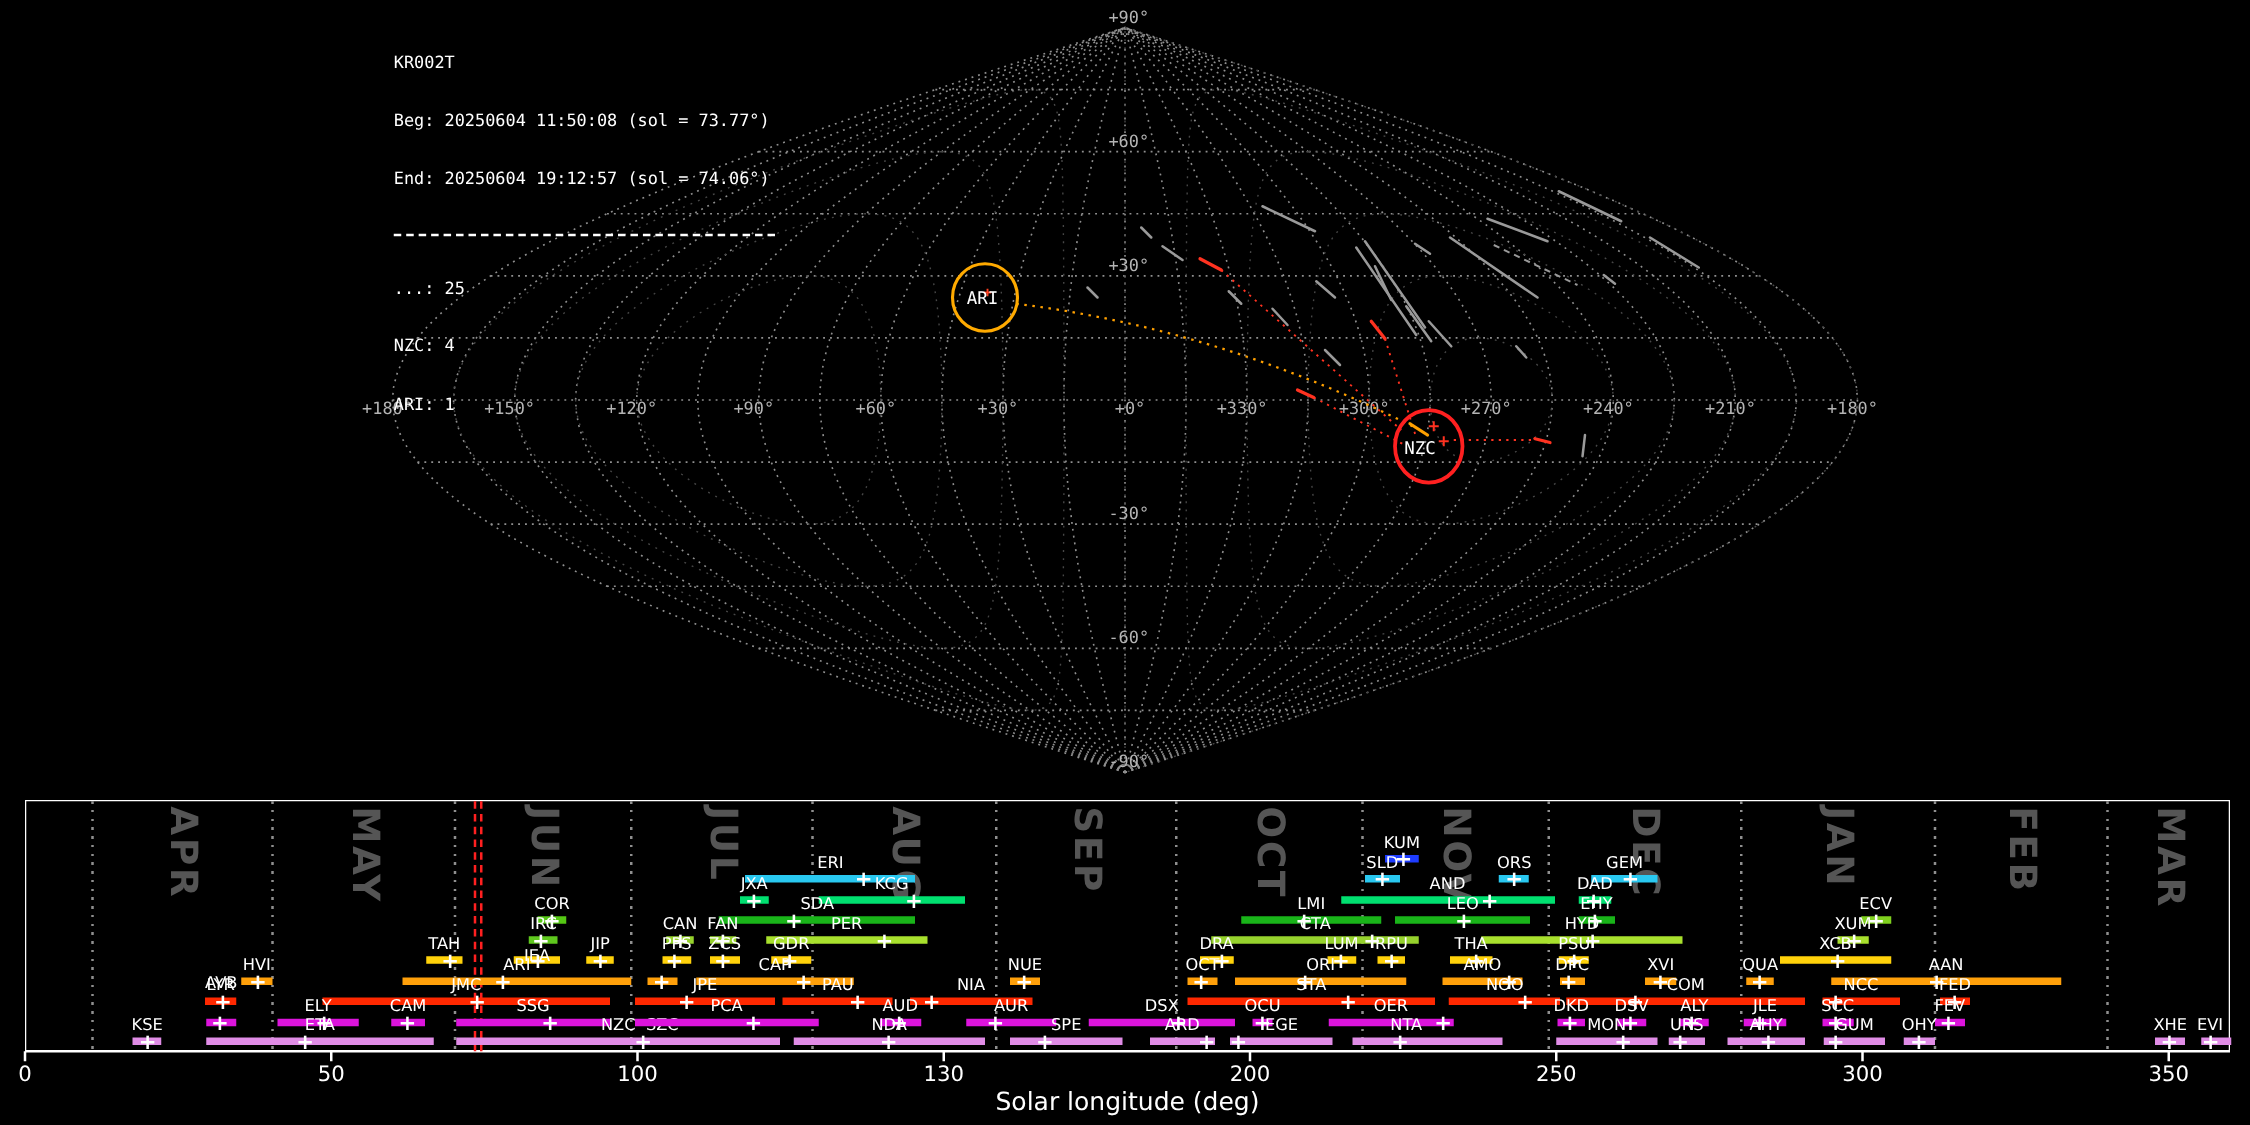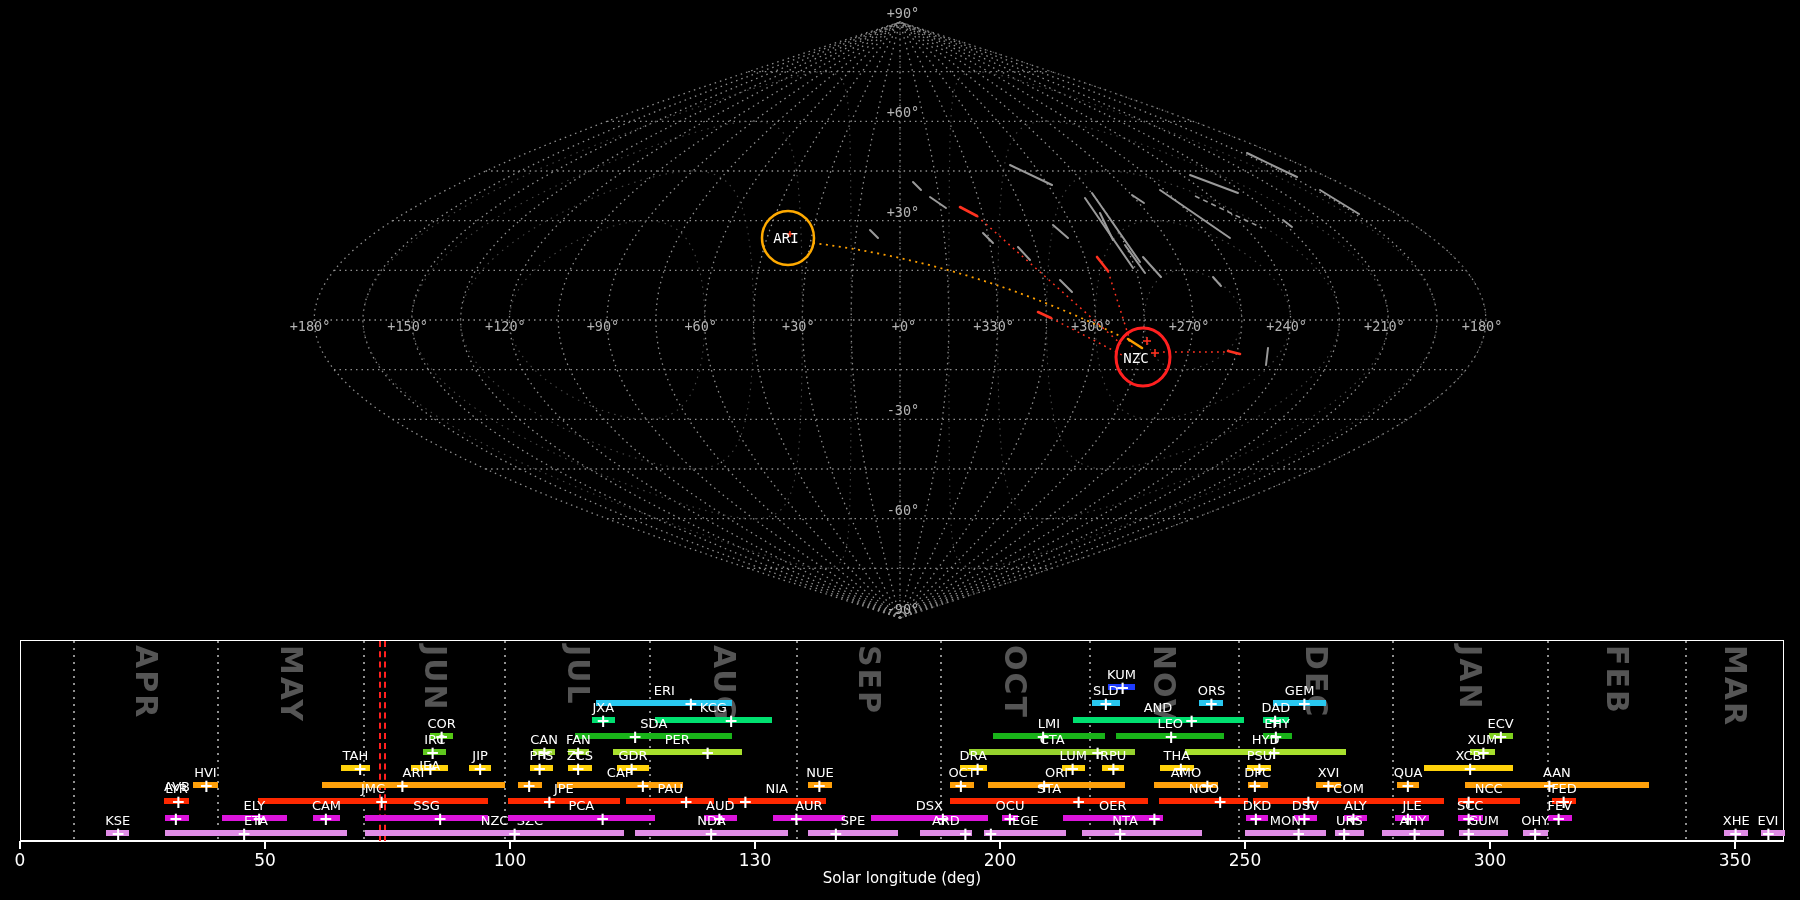--- a/index.html
+++ b/index.html
@@ -15,21 +15,21 @@
   .mline{position:absolute;top:641px;height:200px;width:2px;
          background-image:repeating-linear-gradient(to bottom,#8f8f8f 0 2px,transparent 2px 7px);}
   .mlabel{position:absolute;top:645px;color:#555;font-size:30px;font-weight:bold;
           writing-mode:vertical-rl;letter-spacing:2px;}
   .solline{position:absolute;top:641px;height:200px;width:0;border-left:2px dashed #ff2020;}
   .bar{position:absolute;height:6px;}
   .slabel{position:absolute;width:70px;text-align:center;color:#fff;font-size:13px;line-height:13px;}
   .peak{position:absolute;color:#fff;font-size:17px;font-weight:bold;line-height:10px;width:14px;text-align:center;}
   .tick{position:absolute;top:841px;width:2px;height:8px;background:#fff;}
   .ticklabel{position:absolute;top:850px;width:60px;text-align:center;color:#fff;font-size:17px;}
-  .xtitle{position:absolute;top:869px;left:782px;width:240px;text-align:center;color:#fff;font-size:15px;}
+  .xtitle{position:absolute;top:869px;left:782px;width:240px;text-align:center;color:#fff;font-size:20px;}
 </style>
 </head>
 <body>
 
 <div id="stage">
   <svg id="sky" width="1800" height="636">
       <polyline points="900.0,618.0 869.3,608.1 838.7,598.1 808.3,588.2 778.2,578.3 748.3,568.3 718.9,558.4 690.0,548.5 661.6,538.5 634.0,528.6 607.0,518.7 580.8,508.7 555.6,498.8 531.2,488.9 507.9,478.9 485.6,469.0 464.5,459.1 444.6,449.1 425.9,439.2 408.5,429.3 392.5,419.3 377.9,409.4 364.7,399.5 352.9,389.5 342.7,379.6 334.0,369.7 326.8,359.7 321.2,349.8 317.2,339.9 314.8,329.9 314.0,320.0 314.8,310.1 317.2,300.1 321.2,290.2 326.8,280.3 334.0,270.3 342.7,260.4 352.9,250.5 364.7,240.5 377.9,230.6 392.5,220.7 408.5,210.7 425.9,200.8 444.6,190.9 464.5,180.9 485.6,171.0 507.9,161.1 531.2,151.1 555.6,141.2 580.8,131.3 607.0,121.3 634.0,111.4 661.6,101.5 690.0,91.5 718.9,81.6 748.3,71.7 778.2,61.7 808.3,51.8 838.7,41.9 869.3,31.9 900.0,22.0" fill="none" stroke="#8f8f8f" stroke-width="1.3" stroke-dasharray="1.5 4"></polyline>
       <polyline points="900.0,618.0 871.9,608.1 843.9,598.1 816.0,588.2 788.3,578.3 761.0,568.3 734.0,558.4 707.5,548.5 681.5,538.5 656.1,528.6 631.4,518.7 607.4,508.7 584.3,498.8 561.9,488.9 540.6,478.9 520.2,469.0 500.8,459.1 482.5,449.1 465.4,439.2 449.5,429.3 434.8,419.3 421.4,409.4 409.3,399.5 398.5,389.5 389.1,379.6 381.1,369.7 374.6,359.7 369.4,349.8 365.8,339.9 363.6,329.9 362.8,320.0 363.6,310.1 365.8,300.1 369.4,290.2 374.6,280.3 381.1,270.3 389.1,260.4 398.5,250.5 409.3,240.5 421.4,230.6 434.8,220.7 449.5,210.7 465.4,200.8 482.5,190.9 500.8,180.9 520.2,171.0 540.6,161.1 561.9,151.1 584.3,141.2 607.4,131.3 631.4,121.3 656.1,111.4 681.5,101.5 707.5,91.5 734.0,81.6 761.0,71.7 788.3,61.7 816.0,51.8 843.9,41.9 871.9,31.9 900.0,22.0" fill="none" stroke="#8f8f8f" stroke-width="1.3" stroke-dasharray="1.5 4"></polyline>
       <polyline points="900.0,618.0 874.4,608.1 849.0,598.1 823.6,588.2 798.5,578.3 773.6,568.3 749.1,558.4 725.0,548.5 701.4,538.5 678.3,528.6 655.8,518.7 634.0,508.7 613.0,498.8 592.7,488.9 573.2,478.9 554.7,469.0 537.1,459.1 520.5,449.1 504.9,439.2 490.4,429.3 477.1,419.3 464.9,409.4 453.9,399.5 444.1,389.5 435.6,379.6 428.3,369.7 422.3,359.7 417.7,349.8 414.3,339.9 412.3,329.9 411.7,320.0 412.3,310.1 414.3,300.1 417.7,290.2 422.3,280.3 428.3,270.3 435.6,260.4 444.1,250.5 453.9,240.5 464.9,230.6 477.1,220.7 490.4,210.7 504.9,200.8 520.5,190.9 537.1,180.9 554.7,171.0 573.2,161.1 592.7,151.1 613.0,141.2 634.0,131.3 655.8,121.3 678.3,111.4 701.4,101.5 725.0,91.5 749.1,81.6 773.6,71.7 798.5,61.7 823.6,51.8 849.0,41.9 874.4,31.9 900.0,22.0" fill="none" stroke="#8f8f8f" stroke-width="1.3" stroke-dasharray="1.5 4"></polyline>
       <polyline points="900.0,618.0 877.0,608.1 854.1,598.1 831.2,588.2 808.6,578.3 786.2,568.3 764.2,558.4 742.5,548.5 721.2,538.5 700.5,528.6 680.2,518.7 660.6,508.7 641.7,498.8 623.4,488.9 605.9,478.9 589.2,469.0 573.4,459.1 558.4,449.1 544.4,439.2 531.4,429.3 519.4,419.3 508.4,409.4 498.5,399.5 489.7,389.5 482.0,379.6 475.5,369.7 470.1,359.7 465.9,349.8 462.9,339.9 461.1,329.9 460.5,320.0 461.1,310.1 462.9,300.1 465.9,290.2 470.1,280.3 475.5,270.3 482.0,260.4 489.7,250.5 498.5,240.5 508.4,230.6 519.4,220.7 531.4,210.7 544.4,200.8 558.4,190.9 573.4,180.9 589.2,171.0 605.9,161.1 623.4,151.1 641.7,141.2 660.6,131.3 680.2,121.3 700.5,111.4 721.2,101.5 742.5,91.5 764.2,81.6 786.2,71.7 808.6,61.7 831.2,51.8 854.1,41.9 877.0,31.9 900.0,22.0" fill="none" stroke="#8f8f8f" stroke-width="1.3" stroke-dasharray="1.5 4"></polyline>
@@ -131,20 +131,29 @@
       <line x1="1155" y1="349" x2="1155" y2="357" stroke="#ff3220" stroke-width="1.6"></line>
       <path d="M 813 243 Q 975 263 1130 341" fill="none" stroke="#ffa000" stroke-width="1.8" stroke-dasharray="2 4.5"></path>
       <line x1="1128" y1="339" x2="1142" y2="348" stroke="#ffa000" stroke-width="2.6" stroke-linecap="round"></line>
       <line x1="787" y1="234" x2="793" y2="234" stroke="#ff4020" stroke-width="1.5"></line>
       <line x1="790" y1="231" x2="790" y2="237" stroke="#ff4020" stroke-width="1.5"></line>
       <ellipse cx="788" cy="238" rx="26" ry="27" fill="none" stroke="#ffaa00" stroke-width="2.5"></ellipse>
       <text x="786" y="243" fill="#fff" font-size="14px" text-anchor="middle" font-family="&quot;DejaVu Sans Mono&quot;,monospace">ARI</text>
       <ellipse cx="1143" cy="357" rx="27" ry="29" fill="none" stroke="#ff2020" stroke-width="3"></ellipse>
       <text x="1136" y="363" fill="#fff" font-size="14px" text-anchor="middle" font-family="&quot;DejaVu Sans Mono&quot;,monospace">NZC</text>
     </svg>
+  <div id="hdr">
+    <div>KR002T</div>
+    <div>Beg: 20250604 11:50:08 (sol = 73.77°)</div>
+    <div>End: 20250604 19:12:57 (sol = 74.06°)</div>
+    <div class="sep"></div>
+    <div>...: 25</div>
+    <div>NZC: 4</div>
+    <div>ARI: 1</div>
+  </div>
   <div id="chart">
     <div class="frame"></div>
     <div class="xtitle">Solar longitude (deg)</div>
   <div class="mline" style="left: 72.9px;"></div>
       <div class="mlabel" style="left: 129.175px;">APR</div>
       <div class="mline" style="left: 217.45px;"></div>
       <div class="mlabel" style="left: 274.215px;">MAY</div>
       <div class="mline" style="left: 362.98px;"></div>
       <div class="mlabel" style="left: 417.54px;">JUN</div>
       <div class="mline" style="left: 504.1px;"></div>

